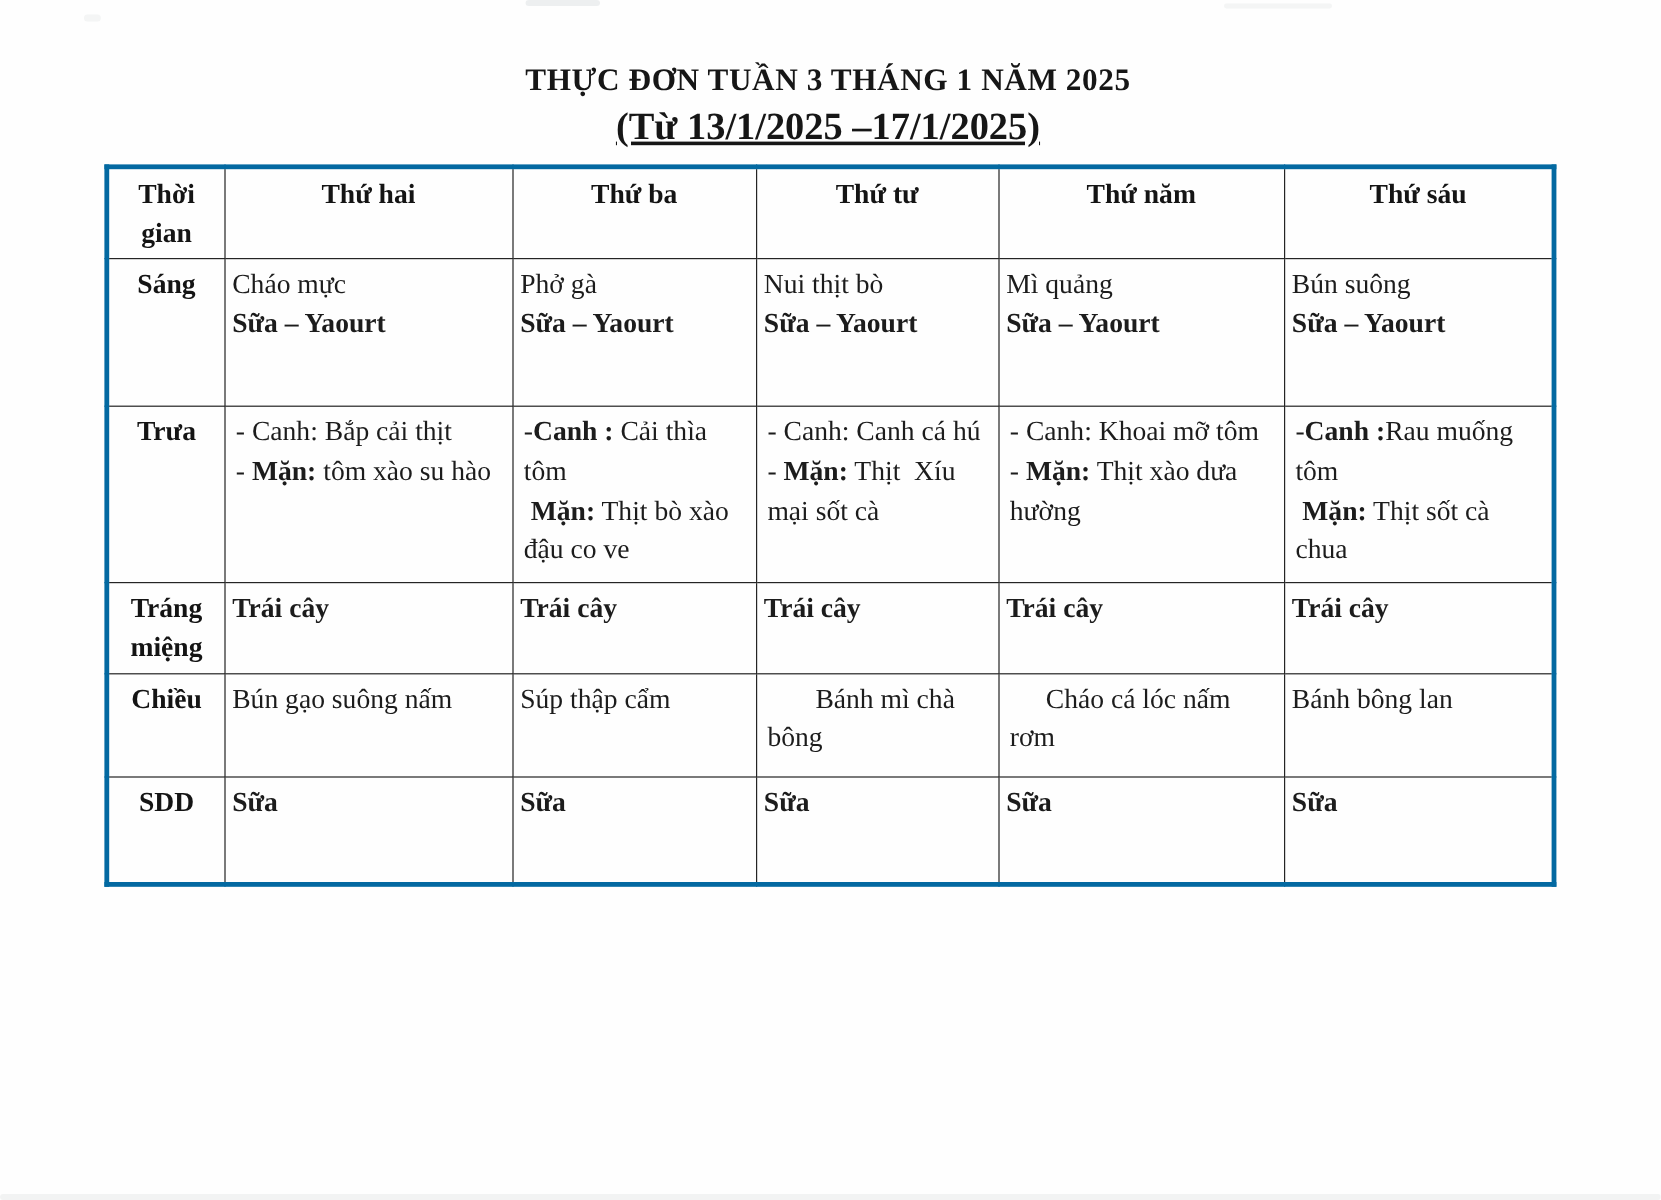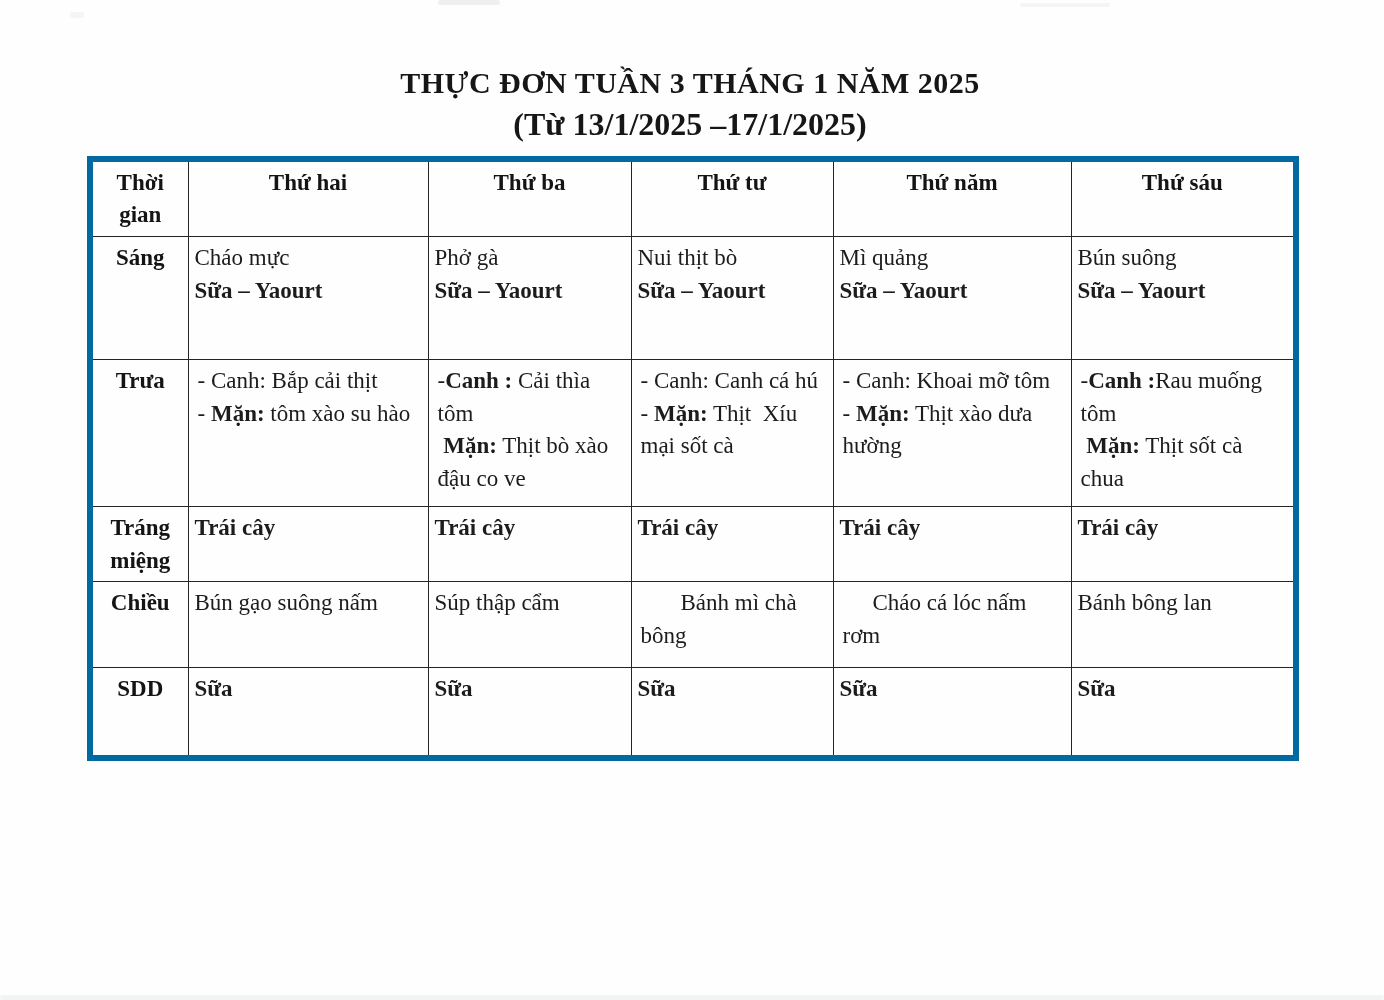--- a/index.html
+++ b/index.html
@@ -13,42 +13,43 @@
   .page {
     position: relative;
     width: 1384px; height: 1000px;
   }
   .sheet {
     position: absolute;
     left: 87px; top: 0;
     width: 1206px;
   }
   .doc-title {
-    padding-top: 66px;
+    padding-top: 52px;
     text-align: center;
-    font-size: 30px;
+    font-size: 26px;
     font-weight: bold;
     letter-spacing: 0.5px;
     color: #161616;
     line-height: 1.15;
   }
   .doc-subtitle {
     text-align: center;
     font-size: 32px;
     font-weight: bold;
     color: #161616;
     margin-top: 6px;
     line-height: 1.1;
+    text-decoration: underline;
   }
   table.menu {
     margin-top: 14px;
     width: 1206px;
     border-collapse: collapse;
     table-layout: fixed;
-    border: 6px solid #0369a1;
+    border: 4px solid #0369a1;
     padding-left: 36px;
   }
   table.menu td, table.menu th {
     border: 1.4px solid #242424;
     vertical-align: top;
     font-size: 23px;
     padding: 5px 6px 4px 6px;
     line-height: 1.42;
     overflow: hidden;
   }

